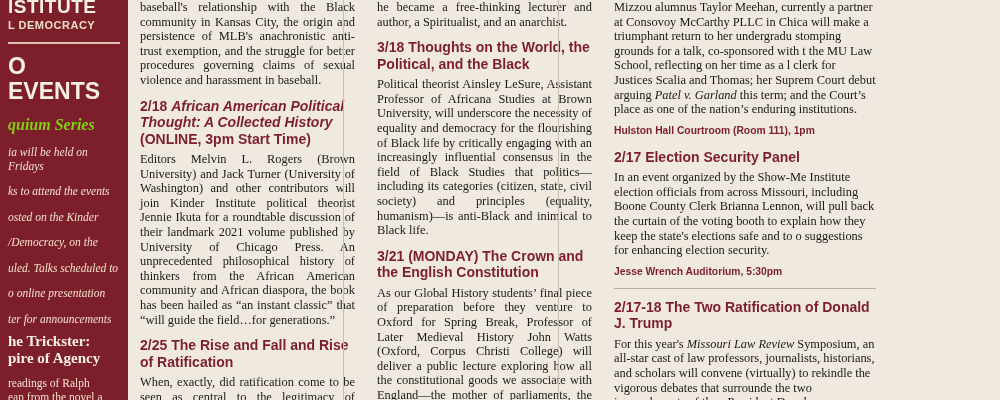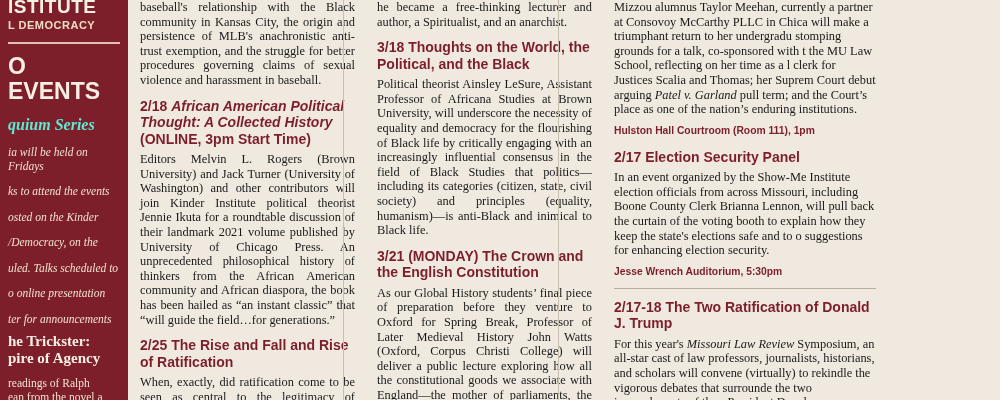--- a/index.html
+++ b/index.html
@@ -28,21 +28,21 @@
     font-size:11px;line-height:14px;color:#f0ddc6;margin-top:1px;
   }
   .lp-rule{height:2px;background:#f0ddc6;margin:10px 0 10px 0;opacity:.85;}
   .lp-events{
     font-family:"Liberation Sans", sans-serif;
     font-weight:bold;font-size:23px;line-height:25px;color:#f7efe4;
   }
   .lp-series{
     font-family:"Liberation Serif", serif;
     font-weight:bold;font-style:italic;font-size:16px;line-height:18px;
-    color:#5eead4;margin-top:12px;
+    color:#84cc16;margin-top:12px;
   }
   .lp-body{
     font-style:italic;font-size:11.5px;line-height:13.5px;color:#f2e2cd;margin-top:6px;
   }
   .lp-body p{margin:12px 0 7px 0;}
   .lp-trick{
     font-family:"Liberation Serif", serif;
     font-weight:bold;font-size:15px;line-height:17px;color:#f7efe4;
   }
   .lp-foot{font-size:11.5px;line-height:13.5px;color:#f2e2cd;margin-top:10px;}
@@ -152,21 +152,21 @@
     </div>
 
     <div class="col-sep" style="left:430px"></div>
 
     <div class="col col4">
       <p class="body" style="text-align:left"><span>Mizzou alumnus </span><b>Taylor Meehan</b><span>, currently a partner at Consovoy McCarthy PLLC in Chica</span>
         <span>will make a triumphant return to her undergradu</span>
         <span>stomping grounds for a talk, co-sponsored with t</span>
         <span>the MU Law School, reflecting on her time as a l</span>
         <span>clerk for Justices Scalia and Thomas; her Suprem</span>
-        <span>Court debut arguing </span><i>Patel v. Garland</i><span> pull term; and</span>
+        <span>Court debut arguing </span><i>Patel v. Garland</i><span> this term; and</span>
         <span>the Court’s place as one of the nation’s enduring</span>
         <span>institutions.</span>
       </p>
       <div class="venue">Hulston Hall Courtroom (Room 111), 1pm</div>
 
       <div class="head" style="margin-top:12px">
         <span>2/17</span>
         <span>Election Security Panel</span>
       </div>
       <p class="body" style="text-align:left"><span>In an event organized by the Show-Me Institute</span>

